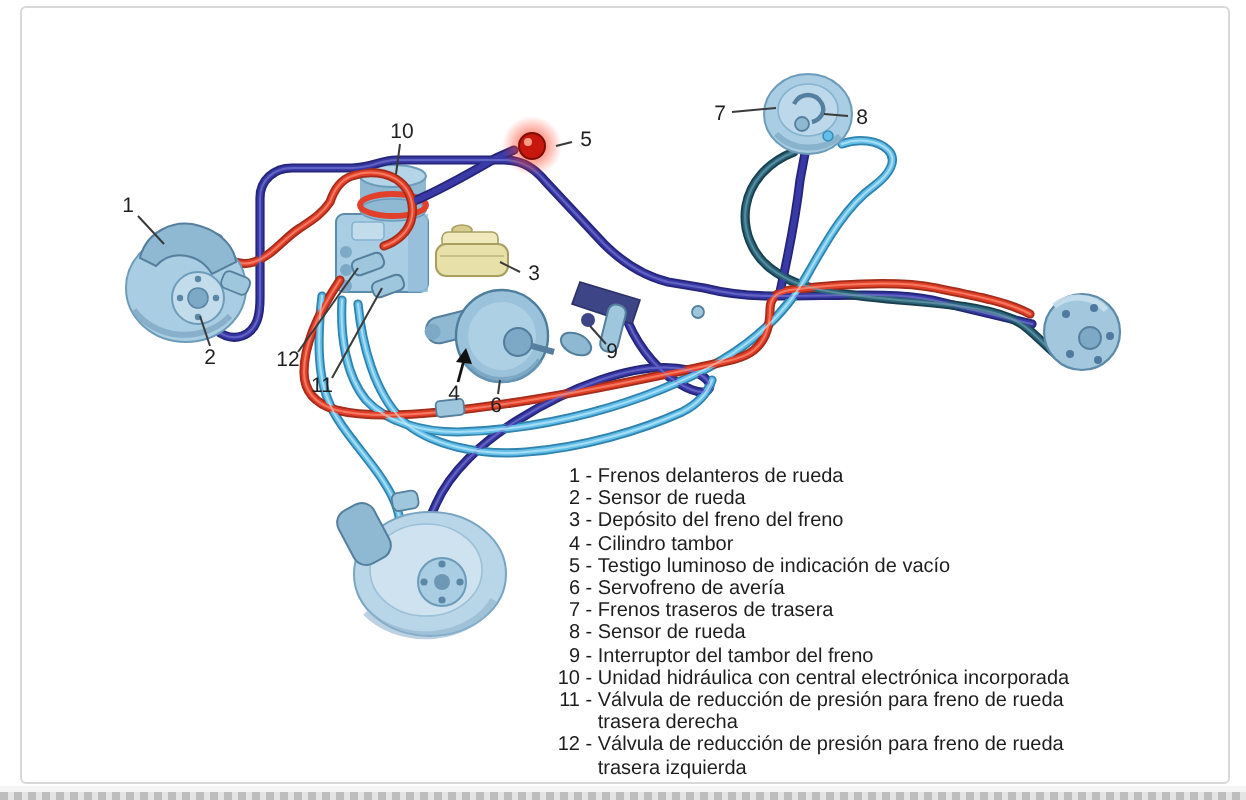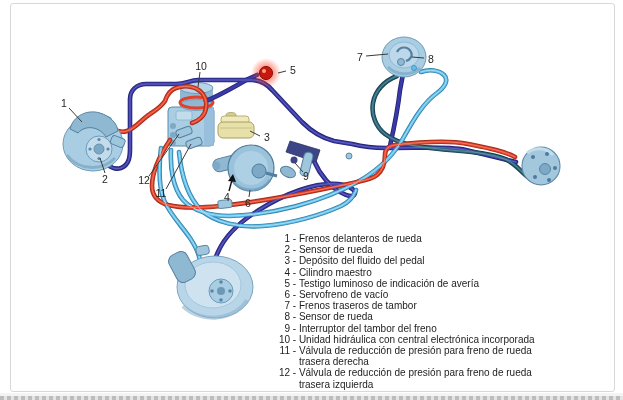--- a/index.html
+++ b/index.html
@@ -228,41 +228,41 @@
         <span class="ltxt">Frenos delanteros de rueda</span>
       </div>
       <div class="lrow">
         <span class="lnum">2</span>
         <span class="lsep"> - </span>
         <span class="ltxt">Sensor de rueda</span>
       </div>
       <div class="lrow">
         <span class="lnum">3</span>
         <span class="lsep"> - </span>
-        <span class="ltxt">Depósito del fluido del pedal</span>
+        <span class="ltxt">Depósito del freno del freno</span>
       </div>
       <div class="lrow">
         <span class="lnum">4</span>
         <span class="lsep"> - </span>
-        <span class="ltxt">Cilindro maestro</span>
+        <span class="ltxt">Cilindro tambor</span>
       </div>
       <div class="lrow">
         <span class="lnum">5</span>
         <span class="lsep"> - </span>
-        <span class="ltxt">Testigo luminoso de indicación de avería</span>
+        <span class="ltxt">Testigo luminoso de indicación de vacío</span>
       </div>
       <div class="lrow">
         <span class="lnum">6</span>
         <span class="lsep"> - </span>
-        <span class="ltxt">Servofreno de vacío</span>
+        <span class="ltxt">Servofreno de avería</span>
       </div>
       <div class="lrow">
         <span class="lnum">7</span>
         <span class="lsep"> - </span>
-        <span class="ltxt">Frenos traseros de tambor</span>
+        <span class="ltxt">Frenos traseros de trasera</span>
       </div>
       <div class="lrow">
         <span class="lnum">8</span>
         <span class="lsep"> - </span>
         <span class="ltxt">Sensor de rueda</span>
       </div>
       <div class="lrow">
         <span class="lnum">9</span>
         <span class="lsep"> - </span>
         <span class="ltxt">Interruptor del tambor del freno</span>

